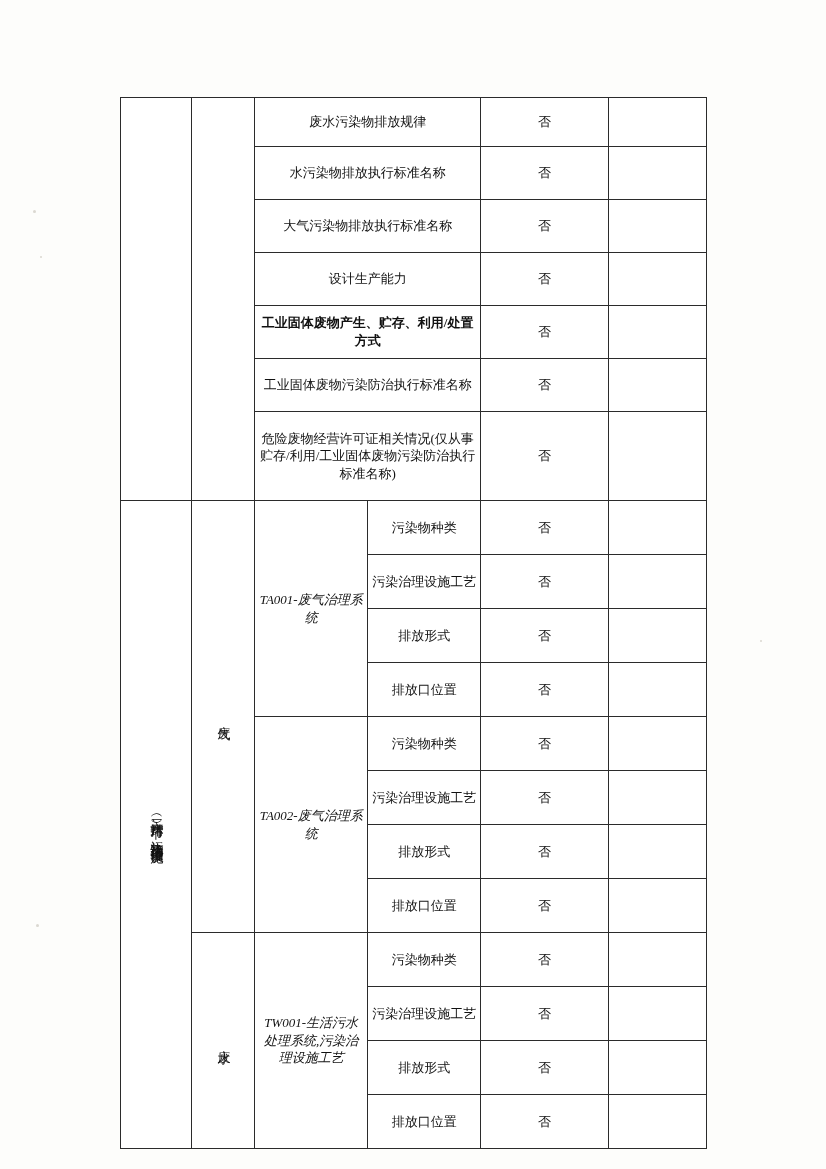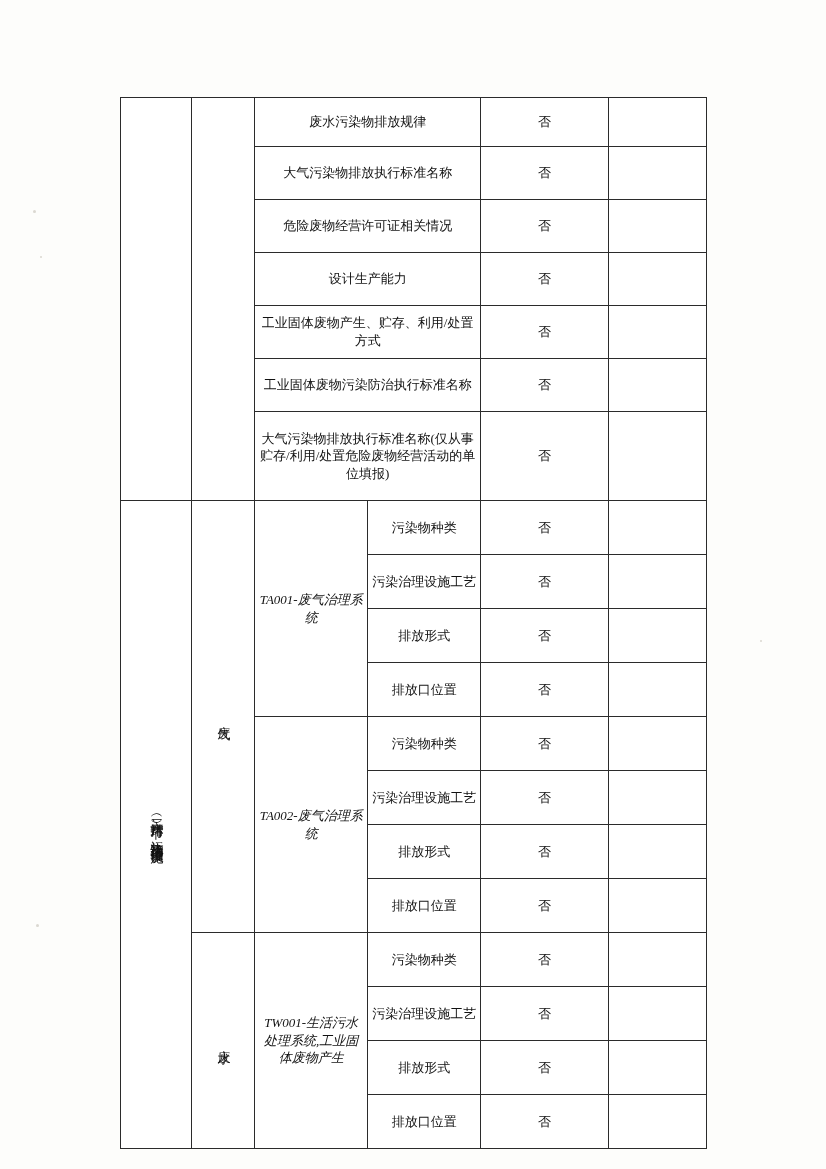--- a/index.html
+++ b/index.html
@@ -103,51 +103,51 @@
       <tbody>
           <tr>
         <td class="col-a empty-cell" rowspan="7"></td>
         <td class="col-b empty-cell" rowspan="7"></td>
         <td class="col-c" colspan="2" style="height:44px;">废水污染物排放规律</td>
         <td class="col-e yes-no">否</td>
         <td class="col-f empty-cell"></td>
       </tr>
 
       <tr>
+        <td class="col-c cell-multiline" colspan="2" style="height:48px;">水污染物排放执行标准名称</td>
+        <td class="col-e yes-no">否</td>
+        <td class="col-f empty-cell"></td>
+      </tr>
+
+      <tr>
         <td class="col-c cell-multiline" colspan="2" style="height:48px;">大气污染物排放执行标准名称</td>
         <td class="col-e yes-no">否</td>
         <td class="col-f empty-cell"></td>
       </tr>
 
       <tr>
-        <td class="col-c cell-multiline" colspan="2" style="height:48px;">危险废物经营许可证相关情况</td>
-        <td class="col-e yes-no">否</td>
-        <td class="col-f empty-cell"></td>
-      </tr>
-
-      <tr>
         <td class="col-c" colspan="2" style="height:48px;font-family:Liberation Serif, serif;">设计生产能力</td>
         <td class="col-e yes-no">否</td>
         <td class="col-f empty-cell"></td>
       </tr>
 
       <tr>
-        <td class="col-c cell-multiline" colspan="2" style="height:48px;">工业固体废物产生、贮存、利用/处置方式</td>
+        <td class="col-c cell-multiline" colspan="2" style="height:48px;font-weight:bold;">工业固体废物产生、贮存、利用/处置方式</td>
         <td class="col-e yes-no">否</td>
         <td class="col-f empty-cell"></td>
       </tr>
 
       <tr>
         <td class="col-c cell-multiline" colspan="2" style="height:48px;">工业固体废物污染防治执行标准名称</td>
         <td class="col-e yes-no">否</td>
         <td class="col-f empty-cell"></td>
       </tr>
 
       <tr>
-        <td class="col-c cell-multiline" colspan="2" style="height:84px;">大气污染物排放执行标准名称(仅从事贮存/利用/处置危险废物经营活动的单位填报)</td>
+        <td class="col-c cell-multiline" colspan="2" style="height:84px;">危险废物经营许可证相关情况(仅从事贮存/利用/工业固体废物污染防治执行标准名称)</td>
         <td class="col-e yes-no">否</td>
         <td class="col-f empty-cell"></td>
       </tr>
 
       <tr>
         <td class="col-a" rowspan="12">
           <div class="vert-block">
                 <span class="vert-text">（二）产排污环节、污染物及污染治理设施</span>
               </div>
         </td>
@@ -198,21 +198,21 @@
         <td class="col-e yes-no">否</td>
         <td class="col-f empty-cell"></td>
       </tr>
 
       <tr>
         <td class="col-b" rowspan="4">
           <div class="vert-block">
                 <span class="vert-text">废水</span>
               </div>
         </td>
-        <td class="col-c narrow-label" rowspan="4">TW001-生活污水处理系统,工业固体废物产生</td>
+        <td class="col-c narrow-label" rowspan="4">TW001-生活污水处理系统,污染治理设施工艺</td>
         <td class="col-d" style="height:49px;">污染物种类</td>
         <td class="col-e yes-no">否</td>
         <td class="col-f empty-cell"></td>
       </tr>
       <tr>
         <td class="col-d" style="height:49px;">污染治理设施工艺</td>
         <td class="col-e yes-no">否</td>
         <td class="col-f empty-cell"></td>
       </tr>
       <tr>

